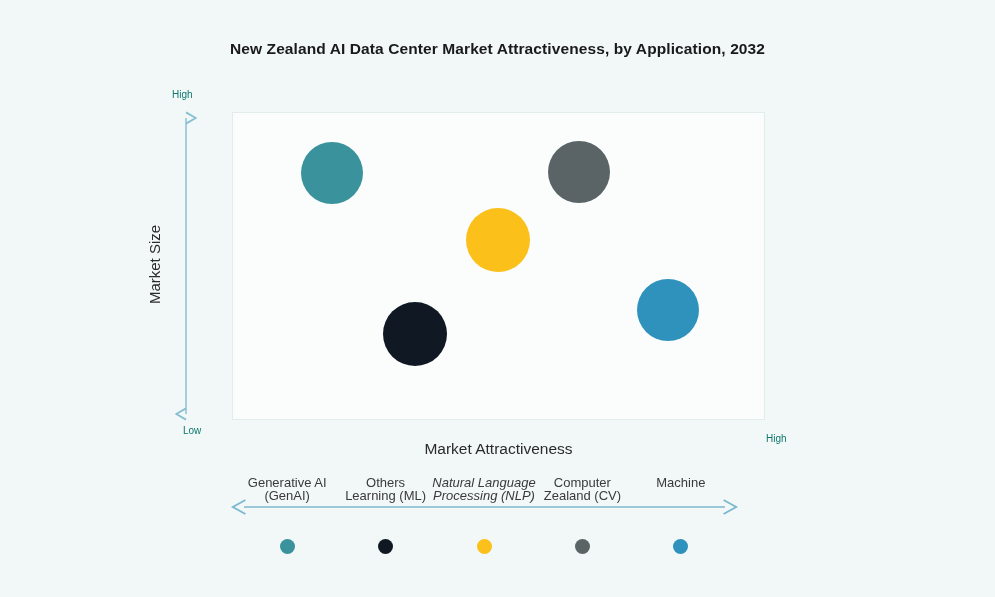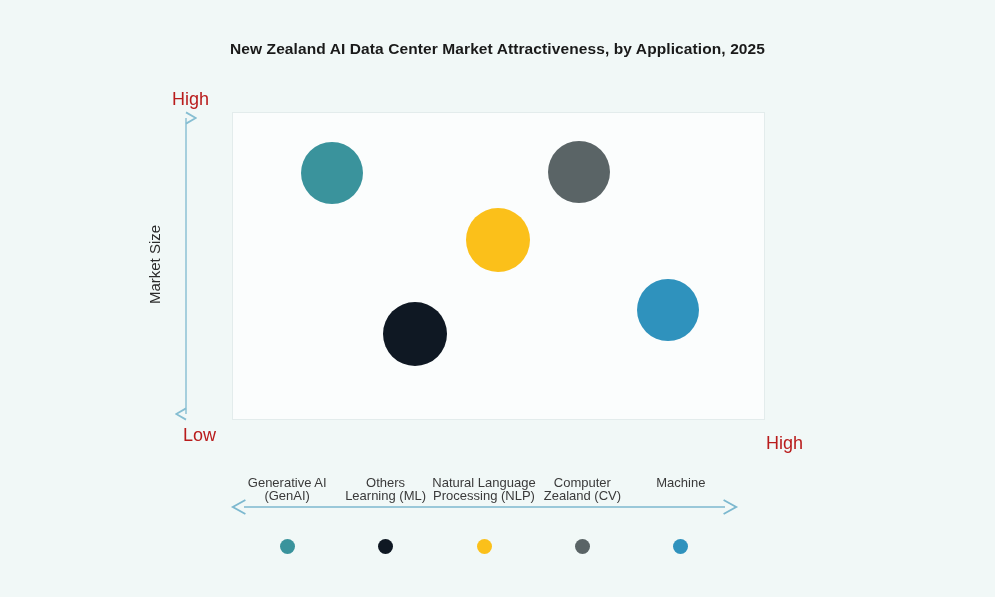--- a/index.html
+++ b/index.html
@@ -40,22 +40,22 @@
     background: #fbfdfd;
     border: 1px solid #e3ecec;
     box-sizing: border-box;
   }
   .bubble {
     position: absolute;
     border-radius: 50%;
   }
   .axis-cap {
     position: absolute;
-    font-size: 18px;
-    color: #b91c1c;
+    font-size: 10px;
+    color: #0f766e;
     white-space: nowrap;
   }
   #y-high {
     left: 172px;
     top: 89px;
   }
   #y-low {
     left: 183px;
     top: 425px;
   }
@@ -102,21 +102,21 @@
     width: 995px;
     height: 597px;
     pointer-events: none;
   }
 </style>
 </head>
 <body>
 
 <div id="chart-root">
 
-  <div class="chart-title">New Zealand AI Data Center Market Attractiveness,  by Application, 2025</div>
+  <div class="chart-title">New Zealand AI Data Center Market Attractiveness,  by Application, 2032</div>
 
   <div class="plot-area"></div>
 
   <svg class="overlay" viewBox="0 0 995 597">
     <defs>
       <marker id="arrUp" markerWidth="10" markerHeight="10" refX="5" refY="8" orient="auto">
         <path d="M1,8 L5,1 L9,8" fill="none" stroke="#86bed2" stroke-width="1.3"></path>
       </marker>
       <marker id="arrDown" markerWidth="10" markerHeight="10" refX="5" refY="2" orient="auto">
         <path d="M1,2 L5,9 L9,2" fill="none" stroke="#86bed2" stroke-width="1.3"></path>
@@ -132,40 +132,41 @@
     <line x1="186" y1="118" x2="186" y2="414" stroke="#86bed2" stroke-width="1.4" marker-start="url(#arrUp)" marker-end="url(#arrDown)"></line>
 
     <line x1="244" y1="507" x2="725" y2="507" stroke="#7cb8cf" stroke-width="1.4" marker-start="url(#legArrL)" marker-end="url(#legArrR)"></line>
   </svg>
 
   <div class="axis-cap" id="y-high">High</div>
   <div class="axis-cap" id="y-low">Low</div>
   <div class="axis-cap" id="x-high">High</div>
 
   <div id="y-axis-title">Market Size</div>
+  <div id="x-axis-title">Market Attractiveness</div>
 
   <div id="bubbles">
       <div class="bubble" style="left: 301.204px; top: 141.984px; width: 62px; height: 62px; background: rgb(58, 147, 156);"></div>
       <div class="bubble" style="left: 382.819px; top: 301.76px; width: 64px; height: 64px; background: rgb(15, 24, 35);"></div>
       <div class="bubble" style="left: 465.967px; top: 207.82px; width: 64px; height: 64px; background: rgb(251, 192, 26);"></div>
       <div class="bubble" style="left: 547.983px; top: 141.06px; width: 62px; height: 62px; background: rgb(90, 100, 102);"></div>
       <div class="bubble" style="left: 636.994px; top: 279.044px; width: 62px; height: 62px; background: rgb(47, 146, 189);"></div>
     </div>
   <div id="legend">
       <div class="legend-label" style="left: 227.2px; top: 476px; width: 120px;">
         <div>Generative AI</div>
         <div>(GenAI)</div>
       </div>
       <div class="legend-dot" style="left: 279.7px; top: 539px; background: rgb(58, 147, 156);"></div>
       <div class="legend-label" style="left: 325.6px; top: 476px; width: 120px;">
         <div>Others</div>
         <div>Learning (ML)</div>
       </div>
       <div class="legend-dot" style="left: 378.1px; top: 539px; background: rgb(15, 24, 35);"></div>
-      <div class="legend-label" style="left: 424px; top: 476px; width: 120px;">
+      <div class="legend-label" style="left: 424px; top: 476px; width: 120px; font-style: italic;">
         <div>Natural Language</div>
         <div>Processing (NLP)</div>
       </div>
       <div class="legend-dot" style="left: 476.5px; top: 539px; background: rgb(251, 192, 26);"></div>
       <div class="legend-label" style="left: 522.4px; top: 476px; width: 120px;">
         <div>Computer</div>
         <div>Zealand (CV)</div>
       </div>
       <div class="legend-dot" style="left: 574.9px; top: 539px; background: rgb(90, 100, 102);"></div>
       <div class="legend-label" style="left: 620.8px; top: 476px; width: 120px;">

